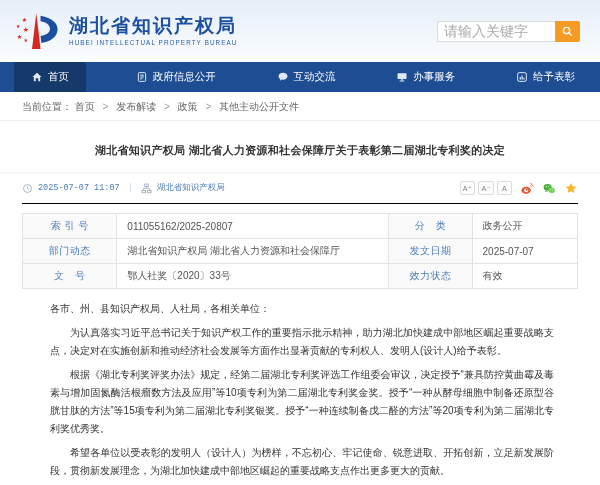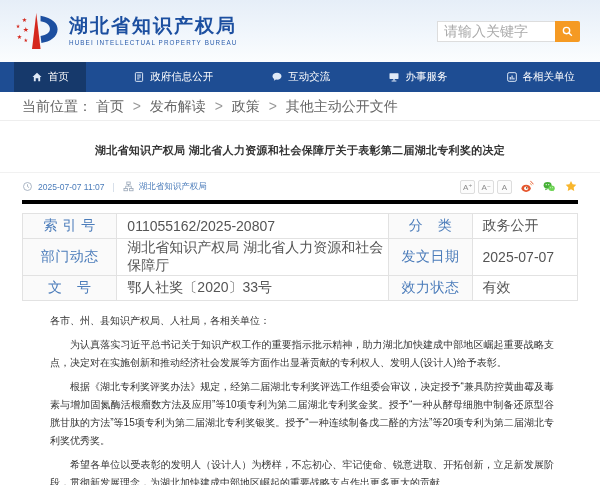--- a/index.html
+++ b/index.html
@@ -33,47 +33,47 @@
     justify-content:space-between; padding:0 14px;
   }
   .nav-item{
     display:flex; align-items:center; gap:5px; color:#fff; font-size:10.5px;
     padding:0 11px; text-decoration:none; cursor:pointer;
   }
   .nav-item.active{ background:#16396b; padding:0 17px; }
   .nav-icon{ display:flex; color:#dfe9f7; }
   
   .breadcrumb{
-    height:29px; line-height:29px; padding:0 22px; font-size:14px; color:#666;
+    height:29px; line-height:29px; padding:0 22px; font-size:10px; color:#666;
     border-bottom:1px solid #eee; background:#fff;
   }
   .breadcrumb a{ color:#666; text-decoration:none; cursor:pointer; }
   .bc-sep{ margin:0 5px; color:#999; }
   
   .article-title{
     font-size:11px; font-weight:bold; color:#333; text-align:center;
     padding:22px 45px 14px; border-bottom:1px solid #f1f1f1; letter-spacing:.3px;
   }
   .meta-row{
     height:31px; margin:0 22px; display:flex; align-items:center; justify-content:space-between;
-    font-size:8.5px; border-bottom:4px solid #000000;
+    font-size:8.5px; border-bottom:1px solid #000000;font-family:Liberation Mono, monospace;
   }
   .meta-left{ display:flex; align-items:center; gap:5px; color:#4b7cba; }
   .meta-icon{ display:flex; color:#9aa7b8; }
   .meta-divider{ color:#c9d4e2; margin:0 3px; }
   .meta-right{ display:flex; align-items:center; }
   .font-btn{
     display:inline-block; min-width:15px; height:14px; line-height:13px; text-align:center;
     border:1px solid #ddd; border-radius:2px; background:#fcfcfc; color:#8a8a8a;
     font-size:8px; margin-left:3px; cursor:pointer; padding:0 2px;
   }
   .share-icon{ display:flex; margin-left:8px; cursor:pointer; }
   
   .info-table{
-    width:556px; margin:9px 22px 0; border-collapse:collapse; font-size:14px; table-layout:fixed;
+    width:556px; margin:9px 22px 0; border-collapse:collapse; font-size:10px; table-layout:fixed;
   }
   .info-table td{ border:1px solid #e2e2e2; height:25px; }
   .info-table td.lbl{
     background:#fafafa; color:#4b7cba; text-align:center; letter-spacing:.5px;
   }
   .info-table td.val{ color:#555; padding-left:10px; }
   .w1{ width:17%; } .w2{ width:49%; } .w3{ width:15%; } .w4{ width:19%; }
   
   .doc-body{ margin:11px 46px 0 50px; font-size:10px; line-height:18px; color:#333; text-align:justify; }
   .doc-body p{ margin-top:6px; }
@@ -157,21 +157,21 @@
   </a>
   <a class="nav-item">
     <span class="nav-icon">
       <svg width="12" height="12" viewBox="0 0 16 16">
         <rect x="2.2" y="2.2" width="11.6" height="11.6" rx="2" fill="none" stroke="currentColor" stroke-width="1.3"></rect>
         <rect x="4.9" y="8" width="1.6" height="3.4" fill="currentColor"></rect>
         <rect x="7.3" y="6" width="1.6" height="5.4" fill="currentColor"></rect>
         <rect x="9.7" y="9" width="1.6" height="2.4" fill="currentColor"></rect>
       </svg>
     </span>
-    <span>各相关单位</span>
+    <span>给予表彰</span>
   </a>
 </div>
 
 <div class="breadcrumb">
   <span>当前位置：</span>
   <a>首页</a>
   <span class="bc-sep">&gt;</span>
   <a>发布解读</a>
   <span class="bc-sep">&gt;</span>
   <a>政策</a>

